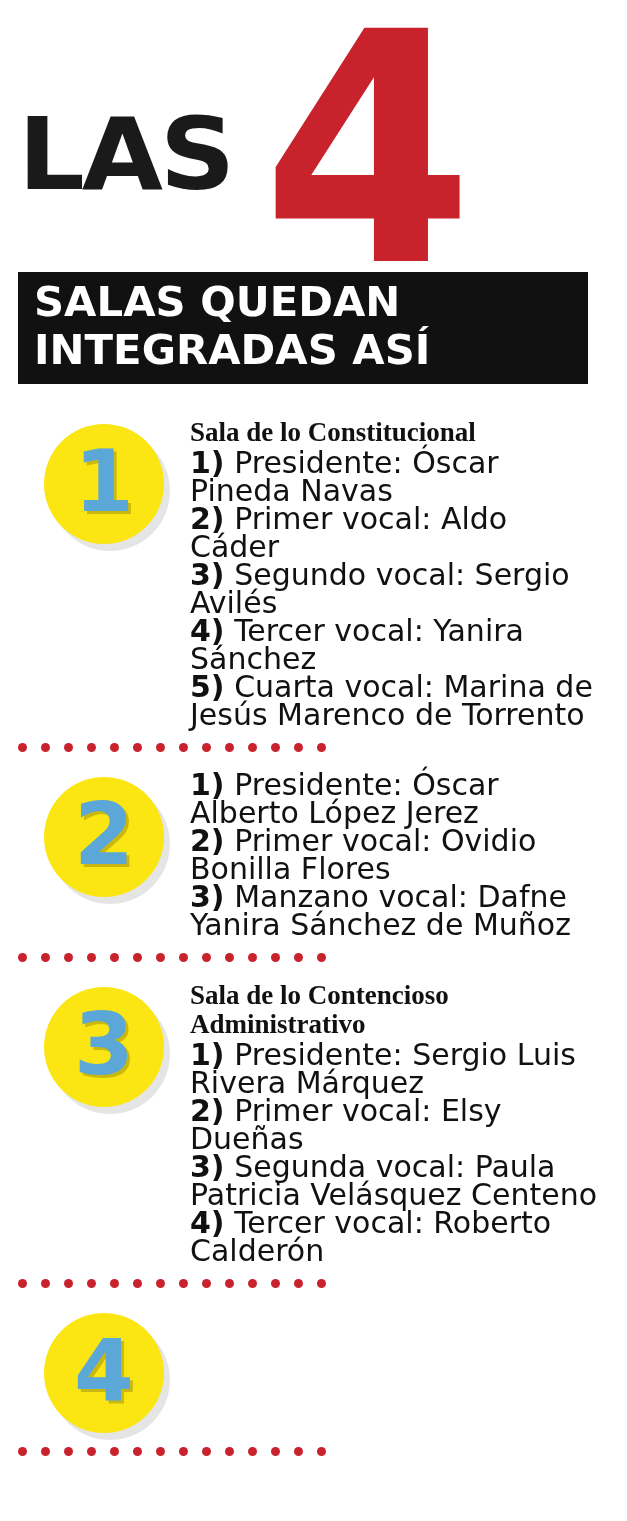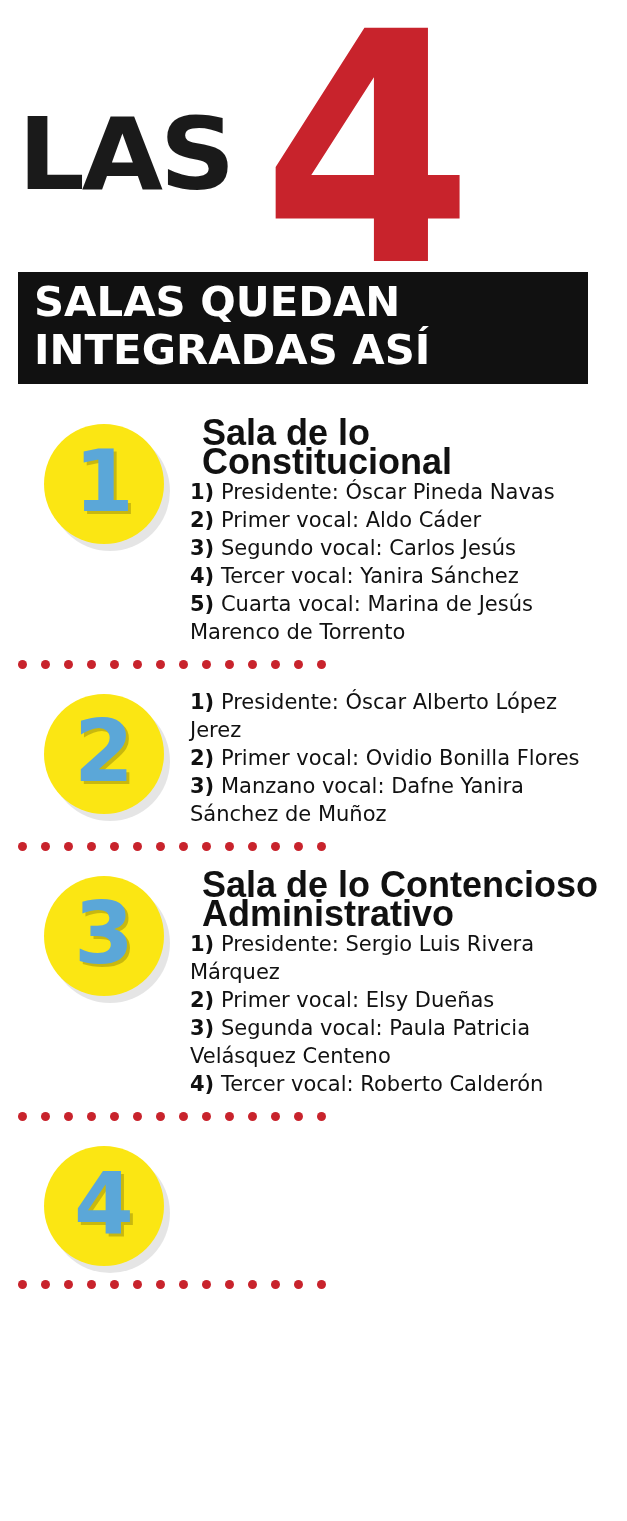--- a/index.html
+++ b/index.html
@@ -109,30 +109,30 @@
     line-height: 86px;
     color: #5ba7d8;
     text-shadow: 3px 3px 0 rgba(0,0,0,0.20);
     transform: translateY(-3px);
   }
   .content {
     flex: 1 1 auto;
     padding-right: 4px;
   }
   .sala-title {
-    font-family: Liberation Sans, sans-serif;
-    font-weight: bold;
-    font-size: 36px;
+    font-family: Liberation Serif, serif;
+    font-weight: bold;
+    font-size: 27px;
     line-height: 29px;
     color: #111111;
-    margin: 0 0 2px 12px;
+    margin: 0 0 2px 0;
   }
   .member {
     font-family: "DejaVu Sans", sans-serif;
-    font-size: 21px;
+    font-size: 30px;
     line-height: 28px;
     color: #111111;
     margin: 0;
   }
   .member b {
     font-weight: bold;
   }
 
   
   .divider {
@@ -173,21 +173,21 @@
       <div class="section" style="margin-top: 26px; margin-bottom: 18px;">
         <div class="badge-wrap">
           <div class="badge">
             <span>1</span>
           </div>
         </div>
         <div class="content">
           <div class="sala-title">Sala de lo Constitucional</div>
           <p class="member"><b>1)</b> <span>Presidente: Óscar Pineda Navas</span></p>
           <p class="member"><b>2)</b> <span>Primer vocal: Aldo Cáder</span></p>
-          <p class="member"><b>3)</b> <span>Segundo vocal: Carlos Jesús</span></p>
+          <p class="member"><b>3)</b> <span>Segundo vocal: Sergio Avilés</span></p>
           <p class="member"><b>4)</b> <span>Tercer vocal: Yanira Sánchez</span></p>
           <p class="member"><b>5)</b> <span>Cuarta vocal: Marina de Jesús Marenco de Torrento</span></p>
         </div>
       </div>
       <div class="divider">
         <div class="dots">
           <i></i>
           <i></i>
           <i></i>
           <i></i>

